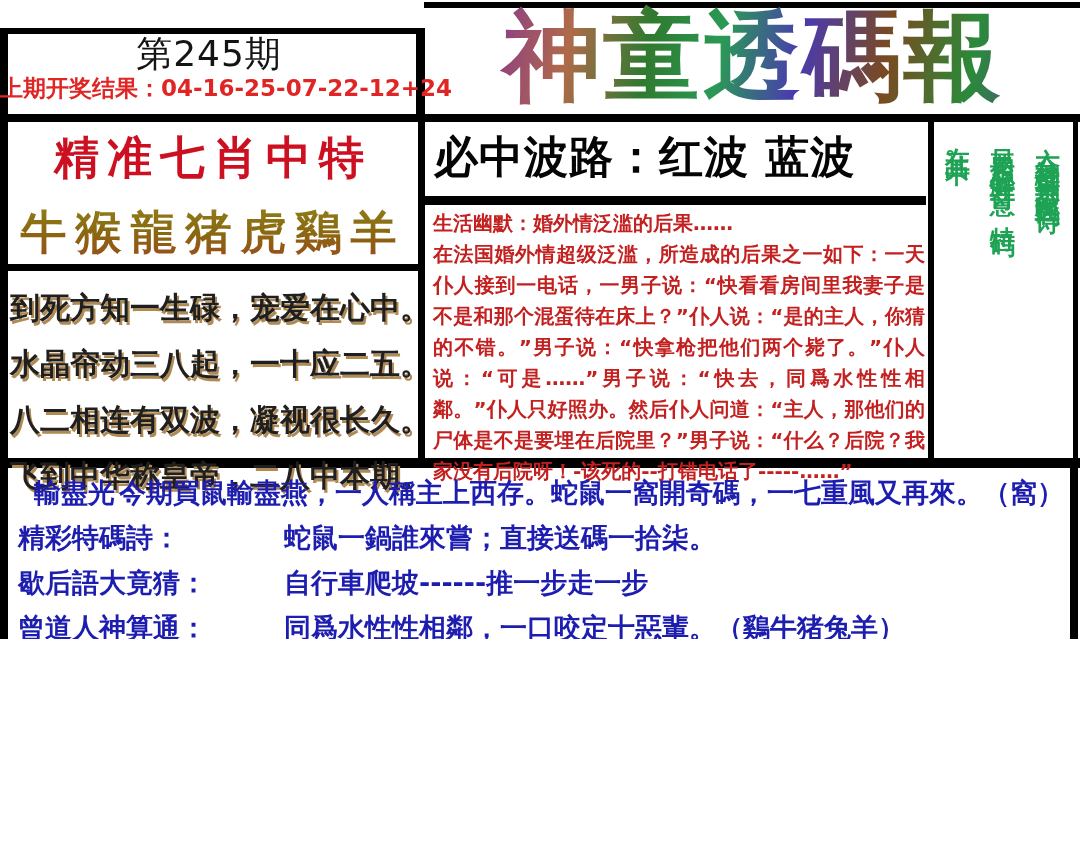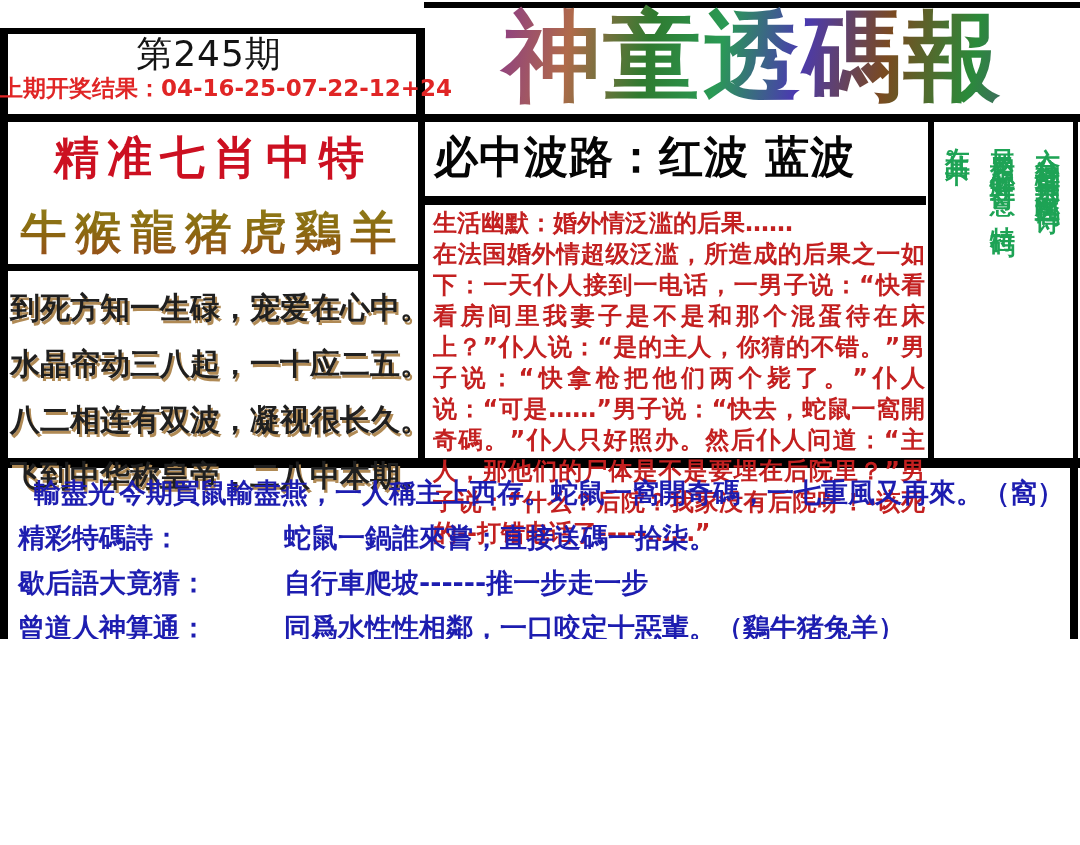--- a/index.html
+++ b/index.html
@@ -45,21 +45,21 @@
     text-align:center; white-space:nowrap; text-shadow:2px 3px 0 #b08a55;
   }
 
   
   .wave-header {
     left:434px; top:128px; width:492px; font-size:44px; font-weight:800;
     color:#050505; white-space:nowrap; letter-spacing:1px;
   }
   .joke {
     left:433px; top:208px; width:492px;
-    color:#c32020; font-weight:bold; font-size:24px; line-height:31px;
+    color:#c32020; font-weight:bold; font-size:20px; line-height:31px;
   }
   .joke-body { text-align:justify; }
 
   
   .vertical-text {
     left:934px; top:128px; width:136px; height:328px;
     writing-mode:vertical-rl; font-size:25px; font-weight:bold;
     color:#1ea355; letter-spacing:6px; line-height:45px;
   }
 
@@ -105,21 +105,21 @@
   <div class="abs poems">
     <div class="poem-line">到死方知一生碌，宠爱在心中。</div>
     <div class="poem-line">水晶帘动三八起，一十应二五。</div>
     <div class="poem-line">八二相连有双波，凝视很长久。</div>
     <div class="poem-line">飞到中华称皇帝，二八中本期。</div>
   </div>
 
   <div class="abs wave-header">必中波路：红波 蓝波</div>
   <div class="abs joke">
     <div class="joke-title">生活幽默：婚外情泛滥的后果……</div>
-    <div class="joke-body">在法国婚外情超级泛滥，所造成的后果之一如下：一天仆人接到一电话，一男子说：“快看看房间里我妻子是不是和那个混蛋待在床上？”仆人说：“是的主人，你猜的不错。”男子说：“快拿枪把他们两个毙了。”仆人说：“可是……”男子说：“快去，蛇鼠一窩開奇碼。”仆人只好照办。然后仆人问道：“主人，那他们的尸体是不是要埋在后院里？”男子说：“什么？后院？我家没有后院呀！-该死的--打错电话了-----……”</div>
+    <div class="joke-body">在法国婚外情超级泛滥，所造成的后果之一如下：一天仆人接到一电话，一男子说：“快看看房间里我妻子是不是和那个混蛋待在床上？”仆人说：“是的主人，你猜的不错。”男子说：“快拿枪把他们两个毙了。”仆人说：“可是……”男子说：“快去，同爲水性性相鄰。”仆人只好照办。然后仆人问道：“主人，那他们的尸体是不是要埋在后院里？”男子说：“什么？后院？我家没有后院呀！-该死的--打错电话了-----……”</div>
   </div>
 
   <div class="abs vertical-text">
     <div>六合神童特别奉献透码诗</div>
     <div>只要用心解开诗意，特码</div>
     <div>在其中。</div>
   </div>
 
   <div class="abs bottom-rows">
     <div class="row flow">

